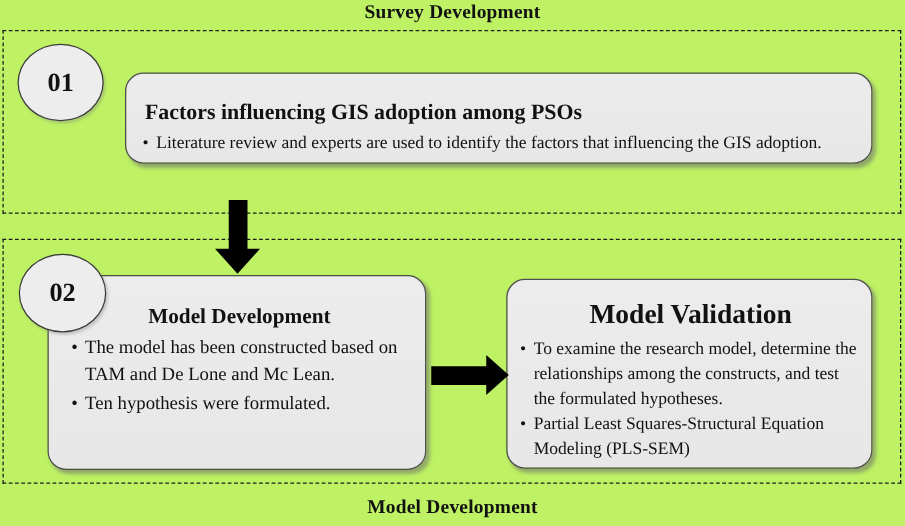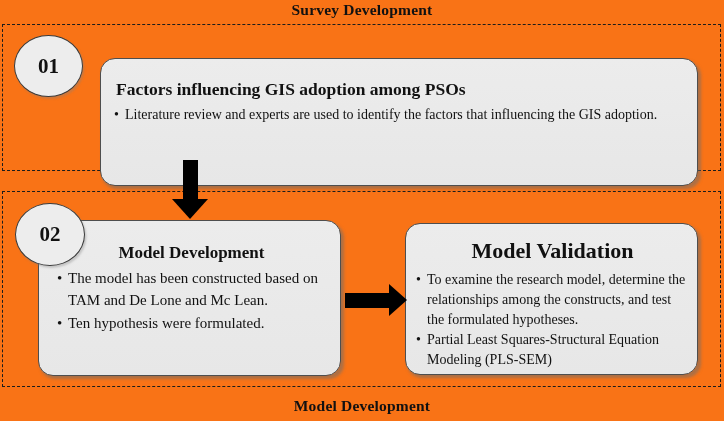--- a/index.html
+++ b/index.html
@@ -6,21 +6,21 @@
     margin: 0;
     padding: 0;
     background: #ffffff;
     font-family: "Liberation Serif", serif;
     color: #111111;
   }
   .canvas {
     position: relative;
     width: 724px;
     height: 421px;
-    background: #f97316;
+    background: #bef264;
     overflow: hidden;
   }
   .caption {
     position: absolute;
     left: 0;
     width: 724px;
     text-align: center;
     font-weight: bold;
     font-size: 15.5px;
     letter-spacing: 0.2px;
@@ -39,21 +39,21 @@
 
   .panel {
     position: absolute;
     box-sizing: border-box;
     background: linear-gradient(180deg, #ececec 0%, #e7e7e7 100%);
     border: 1.3px solid #4e4e4e;
     border-radius: 15px;
     box-shadow: 2.5px 3px 3px rgba(110,110,110,0.55);
     z-index: 2;
   }
-  .panel.p1 { left: 100px; top: 58px;  width: 598px; height: 128px; padding: 20px 10px 0 13px; }
+  .panel.p1 { left: 100px; top: 58px;  width: 598px; height: 73px; padding: 20px 10px 0 13px; }
   .panel.p2 { left: 38px;  top: 220px; width: 303px; height: 156px; padding: 22px 14px 0 18px; }
   .panel.p3 { left: 405px; top: 223px; width: 293px; height: 152px; padding: 14px 8px 0 10px; }
 
   .panel-title {
     font-weight: bold;
     font-size: 17.5px;
     line-height: 1.15;
   }
   .p1 .panel-title { text-align: left; padding-left: 2px; }
   .p2 .panel-title { text-align: center; font-size: 17px; }

